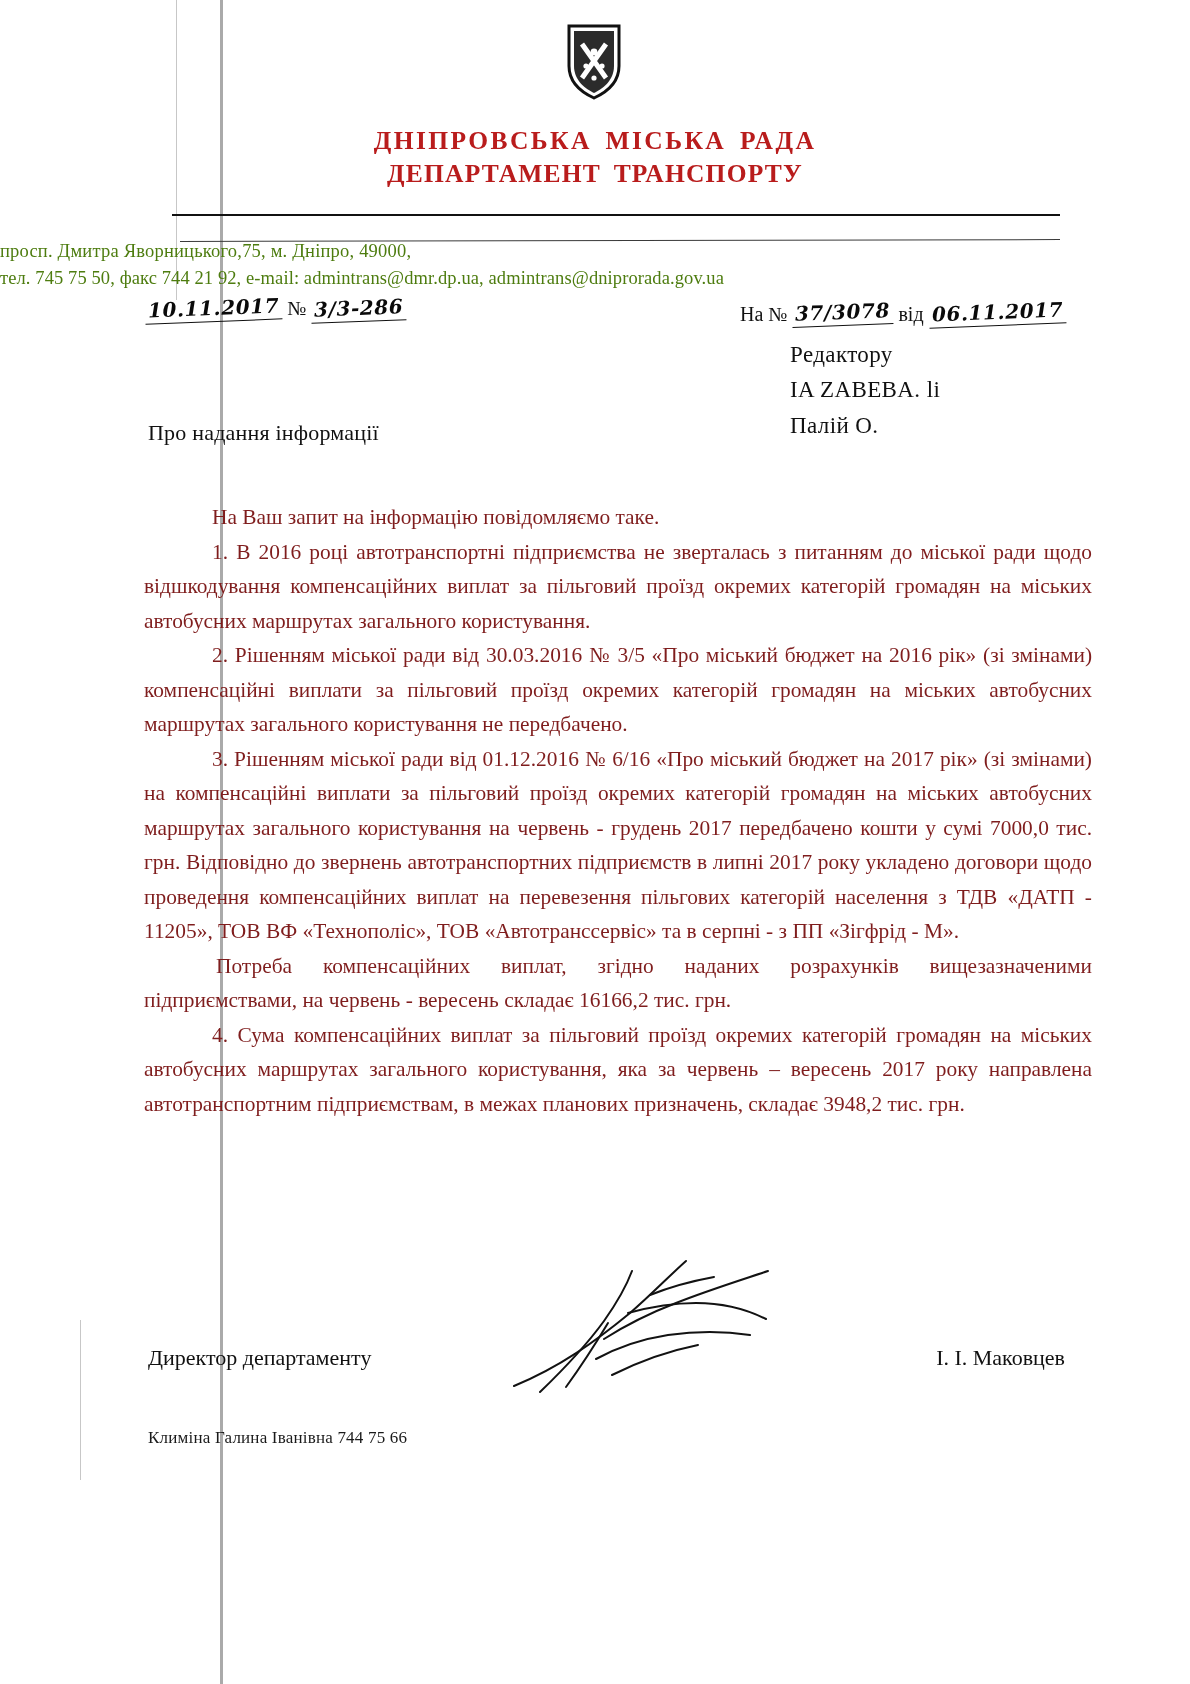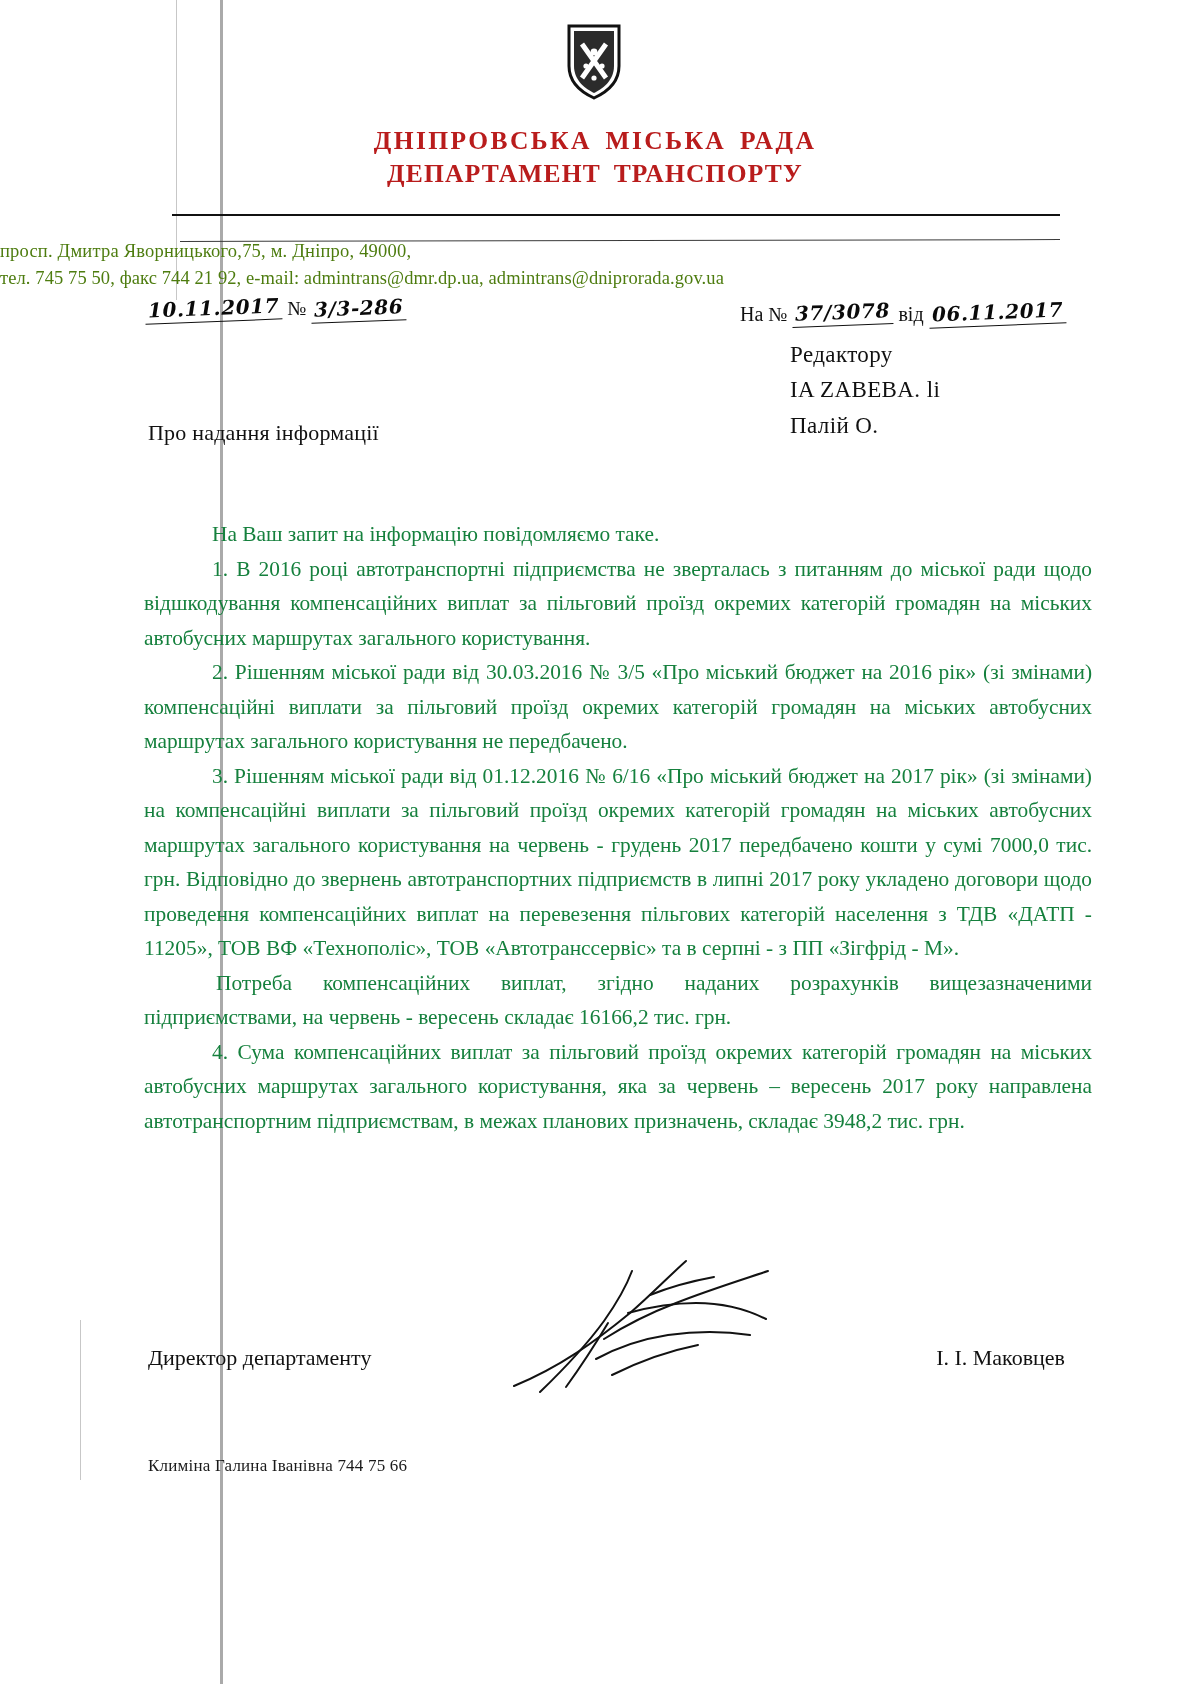--- a/index.html
+++ b/index.html
@@ -146,22 +146,21 @@
 
   
   .body {
     position: absolute;
     left: 144px;
     top: 500px;
     width: 948px;
     font-size: 21.4px;
     line-height: 34.5px;
     text-align: justify;
-    color: #15803d;
-    margin-top: 17px;
+    color: #7f1d1d;
   }
   .body p {
     margin: 0 0 0 0;
     text-indent: 68px;
   }
   .body p.tight { text-indent: 72px; }
 
   
   .sig-row {
     position: absolute;
@@ -182,21 +181,20 @@
     pointer-events: none;
   }
 
   .executor {
     position: absolute;
     left: 148px;
     top: 1428px;
     font-size: 17px;
     letter-spacing: .2px;
     color: #1a1a1a;
-    margin-top: 28px;
   }
 </style>
 </head>
 <body>
 
 <div id="page">
 
   <div class="scan-edge-left"></div>
   <div class="scan-fold" style="left:220px;"></div>
   <div class="scan-fold thin" style="left:176px; top:0; height:300px;"></div>

